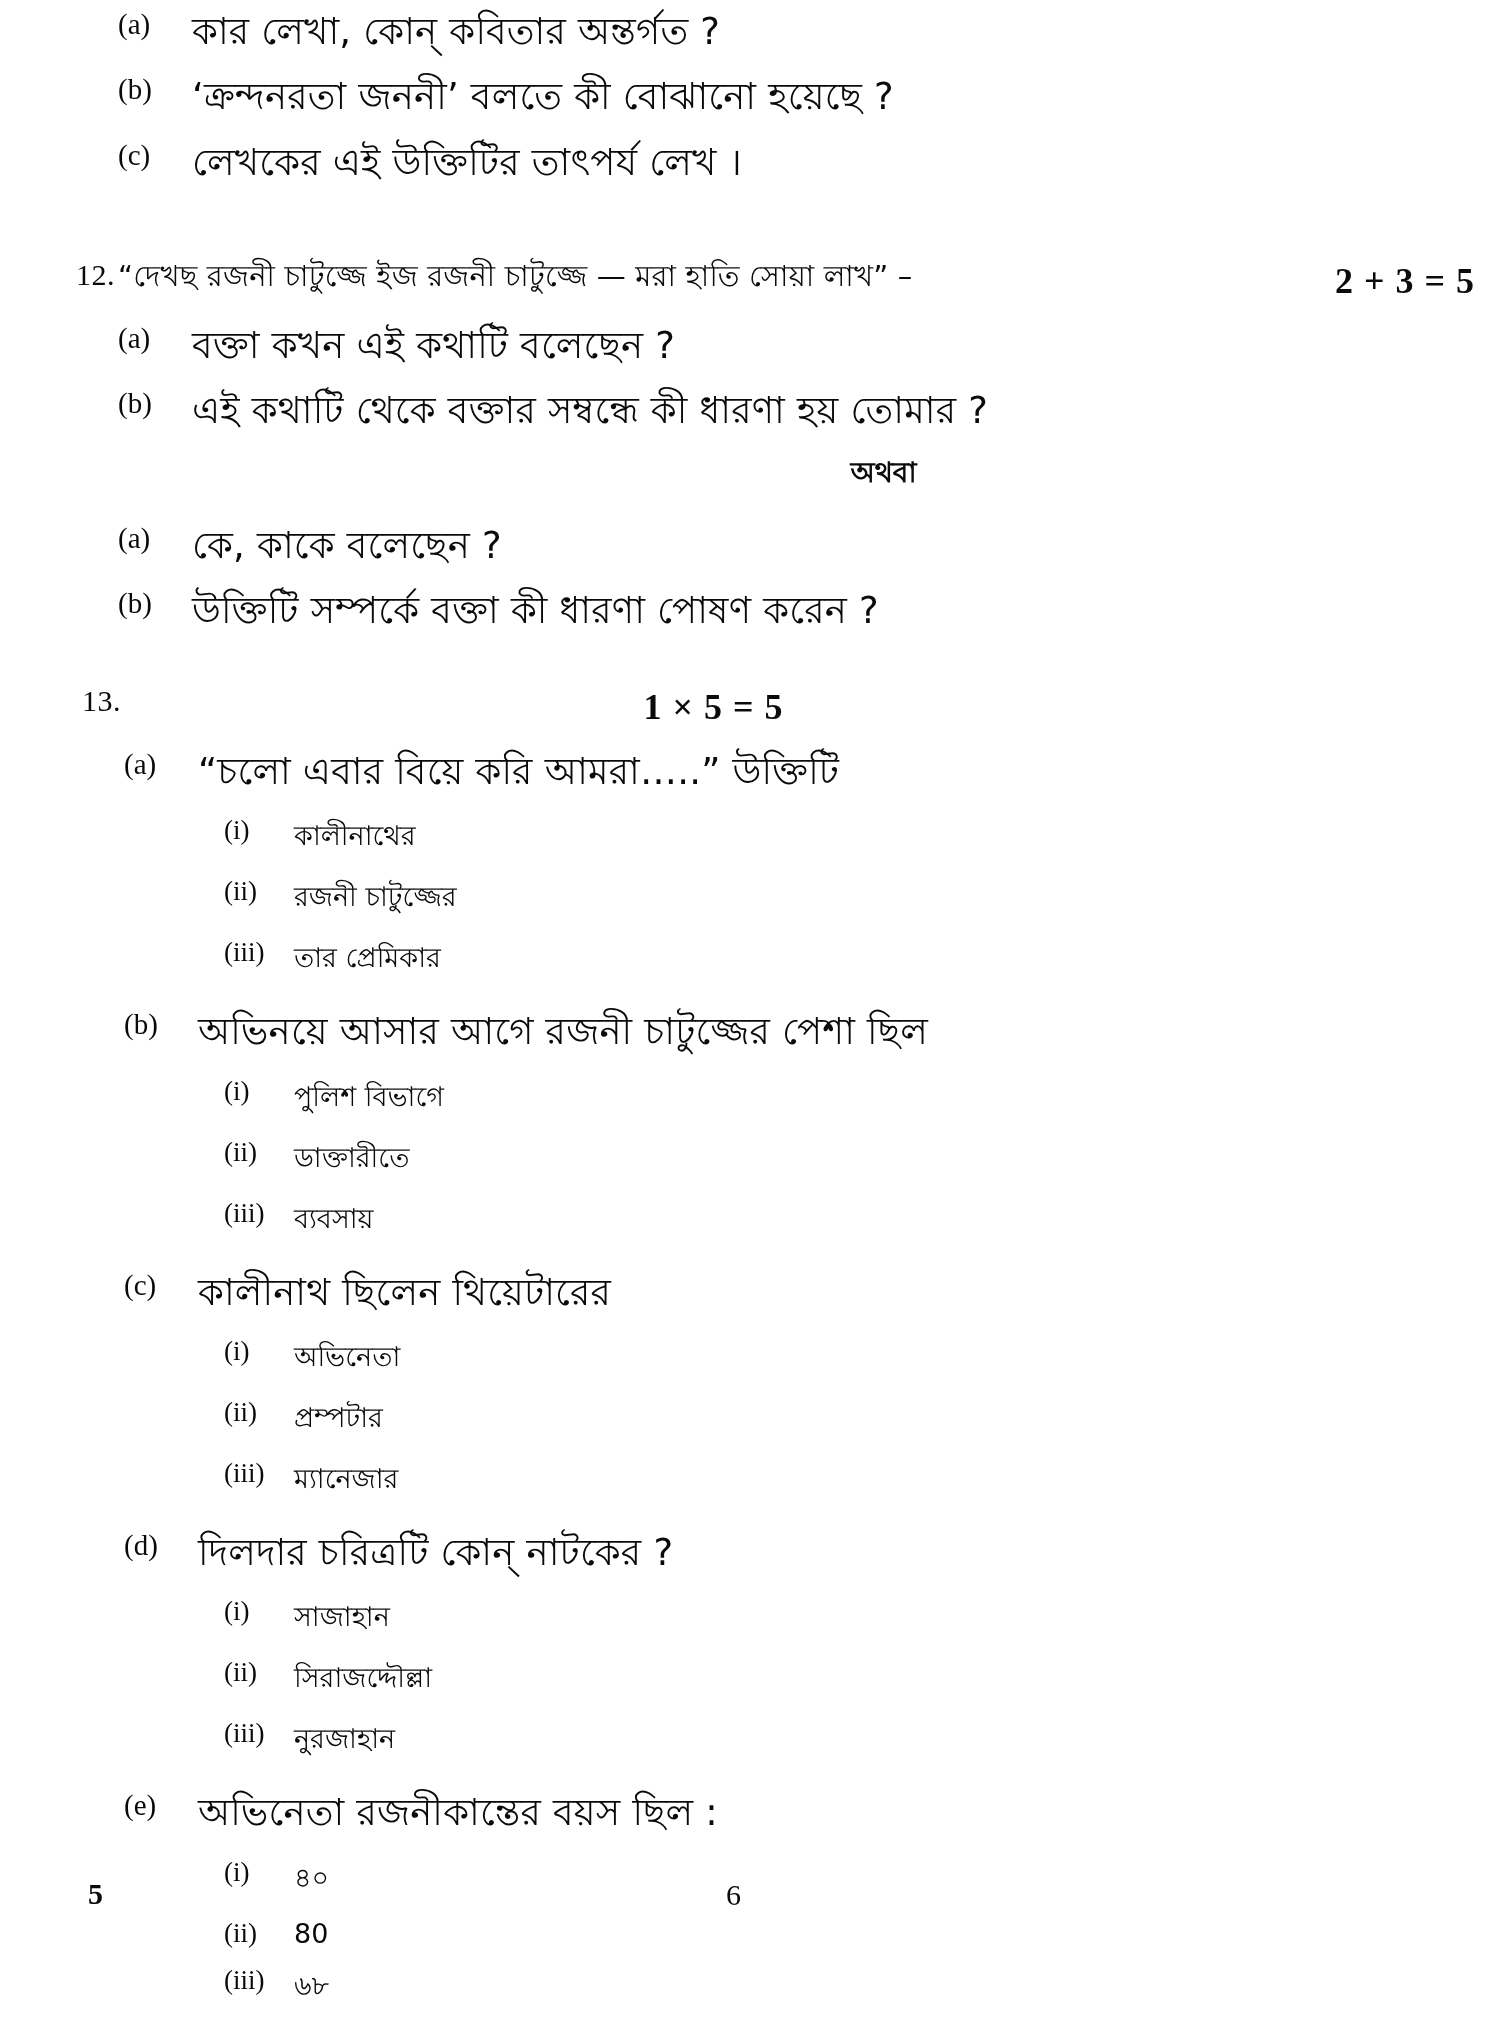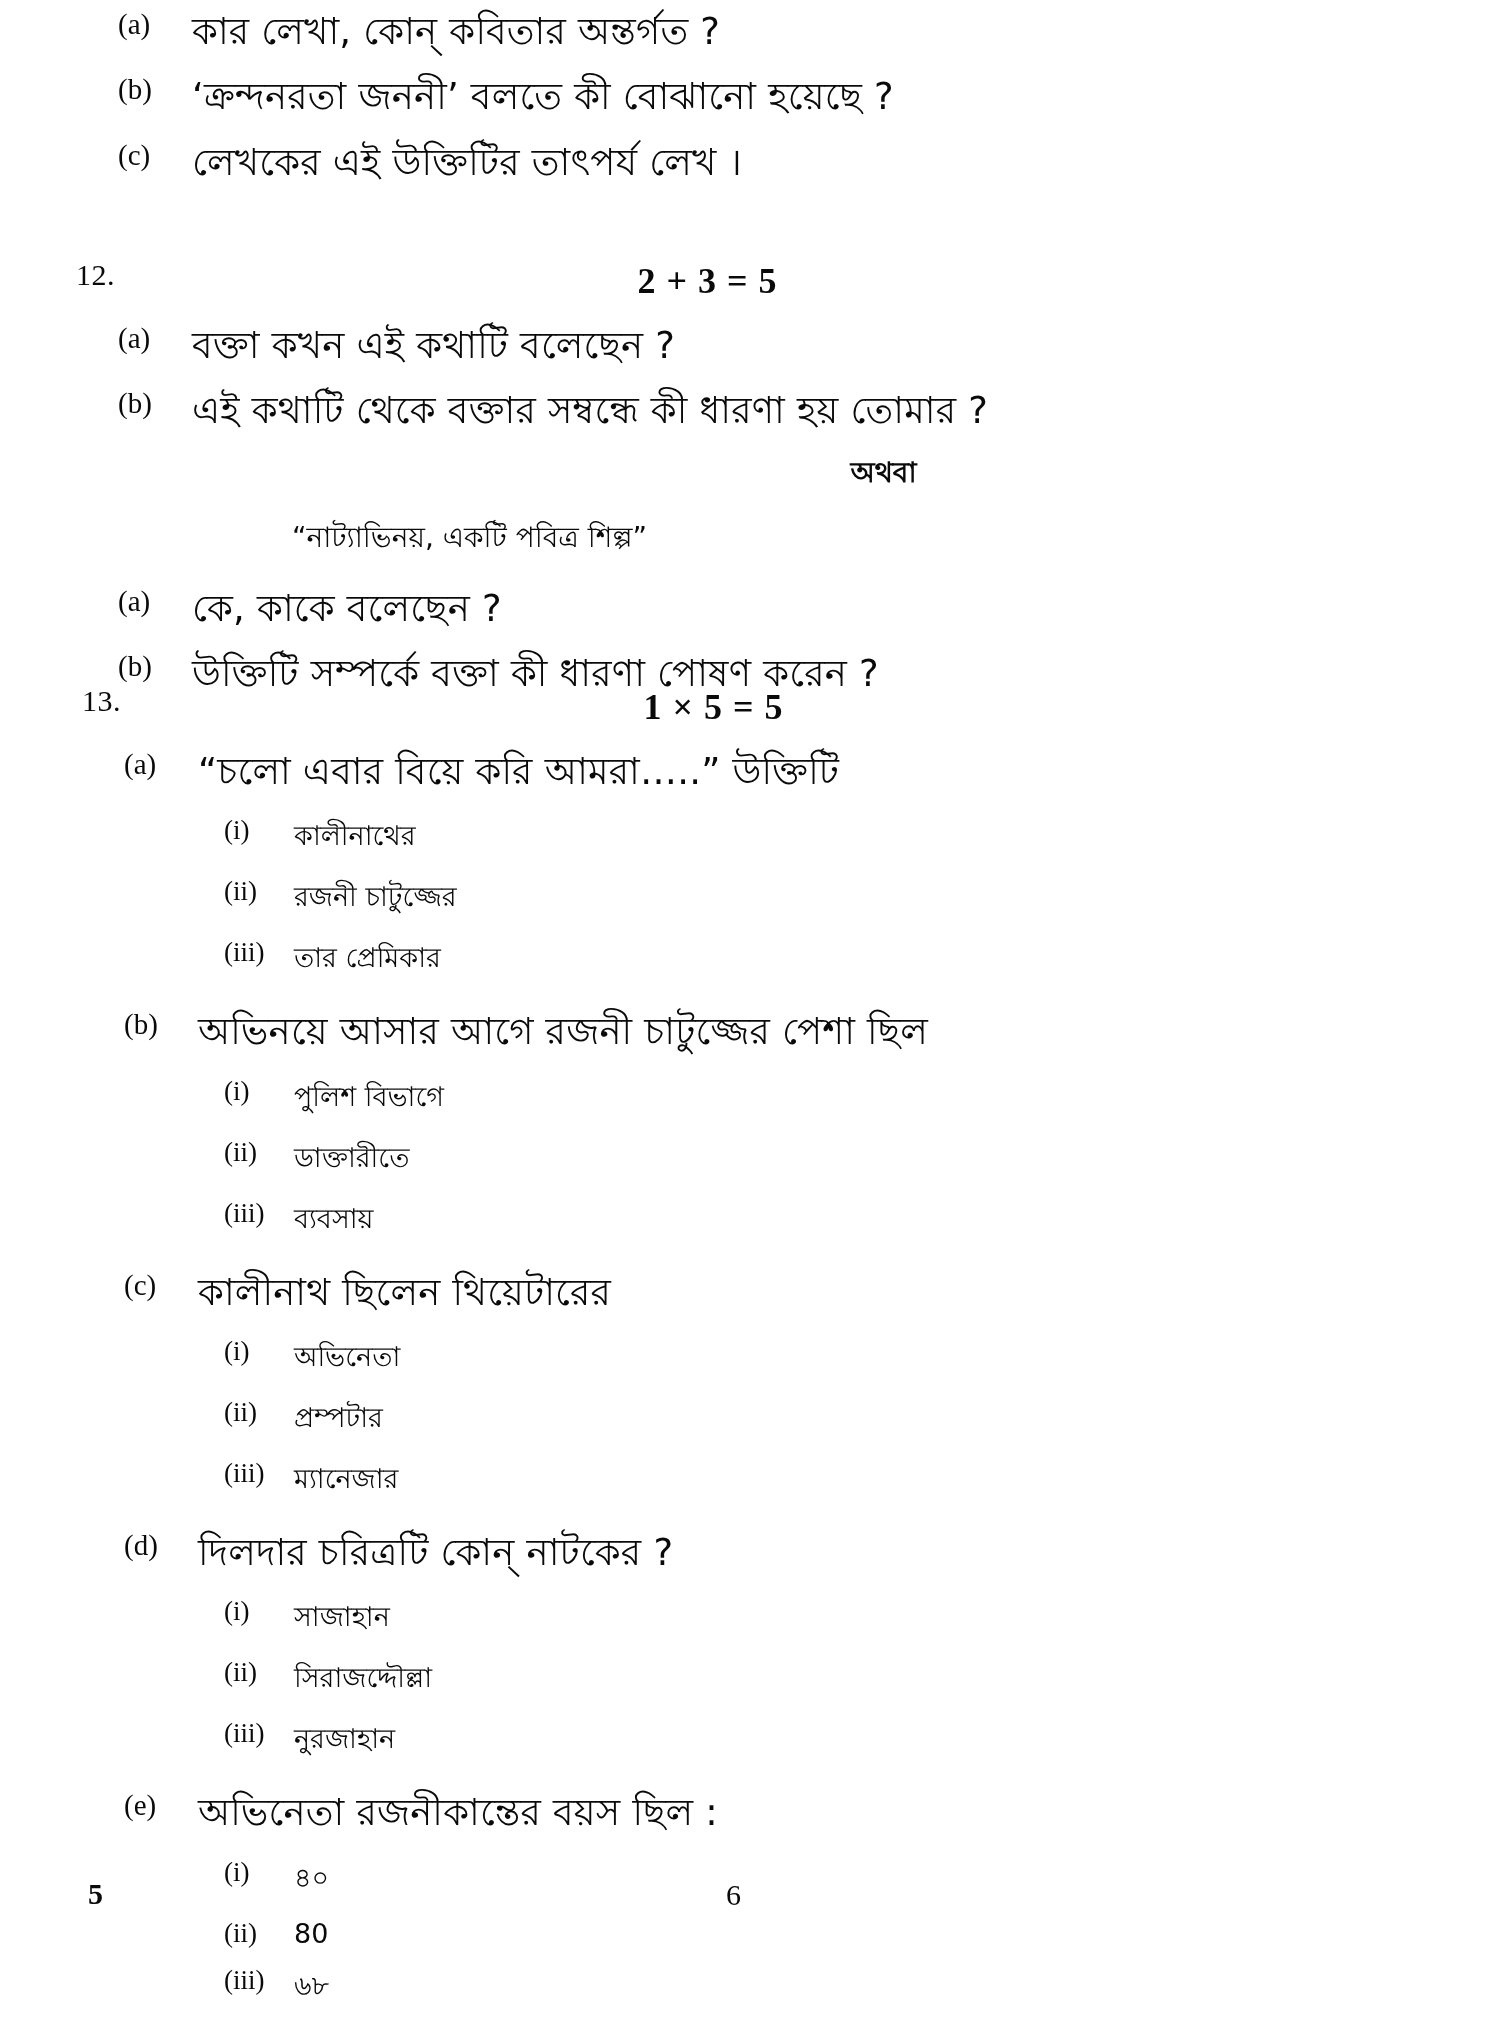--- a/index.html
+++ b/index.html
@@ -168,20 +168,23 @@
       </div>
       <div class="marks"></div>
     </div>
 
   </div>
 
   <div class="blk-12">
 
     <div class="qrow">
       <div class="qnum">12.</div>
+      <div class="body-indent">
+        <div class="bn bn-lg" style="padding-left:8px;">“দেখছ রজনী চাটুজ্জে ইজ রজনী চাটুজ্জে — মরা হাতি সোয়া লাখ” –</div>
+      </div>
       <div class="marks">2 + 3 = 5</div>
     </div>
 
     <div class="qrow">
       <div class="qnum"></div>
       <div class="body-indent">
         <div class="subrow" style="margin-top:20px;">
           <div class="sublabel">(a)</div>
           <div class="bn">বক্তা কখন এই কথাটি বলেছেন ?</div>
         </div>
@@ -203,23 +206,20 @@
     <div class="qrow">
       <div class="qnum"></div>
       <div class="body-indent">
         <div class="center-or" style="margin-top:16px;">অথবা</div>
       </div>
       <div class="marks"></div>
     </div>
 
     <div class="qrow">
       <div class="qnum"></div>
-      <div class="body-indent">
-        <div class="quote-line" style="margin-top:18px;">“নাট্যাভিনয়, একটি পবিত্র শিল্প”</div>
-      </div>
       <div class="marks"></div>
     </div>
 
     <div class="qrow">
       <div class="qnum"></div>
       <div class="body-indent">
         <div class="subrow" style="margin-top:22px;">
           <div class="sublabel">(a)</div>
           <div class="bn">কে, কাকে বলেছেন ?</div>
         </div>

